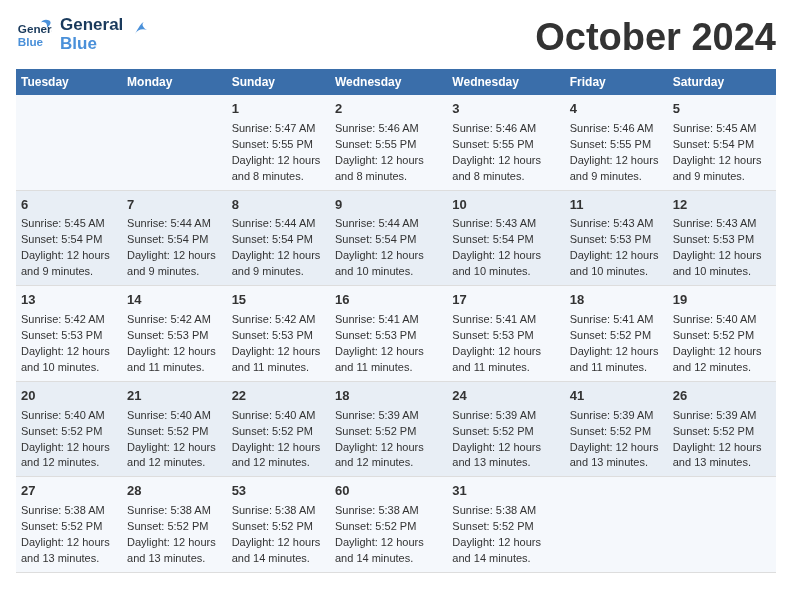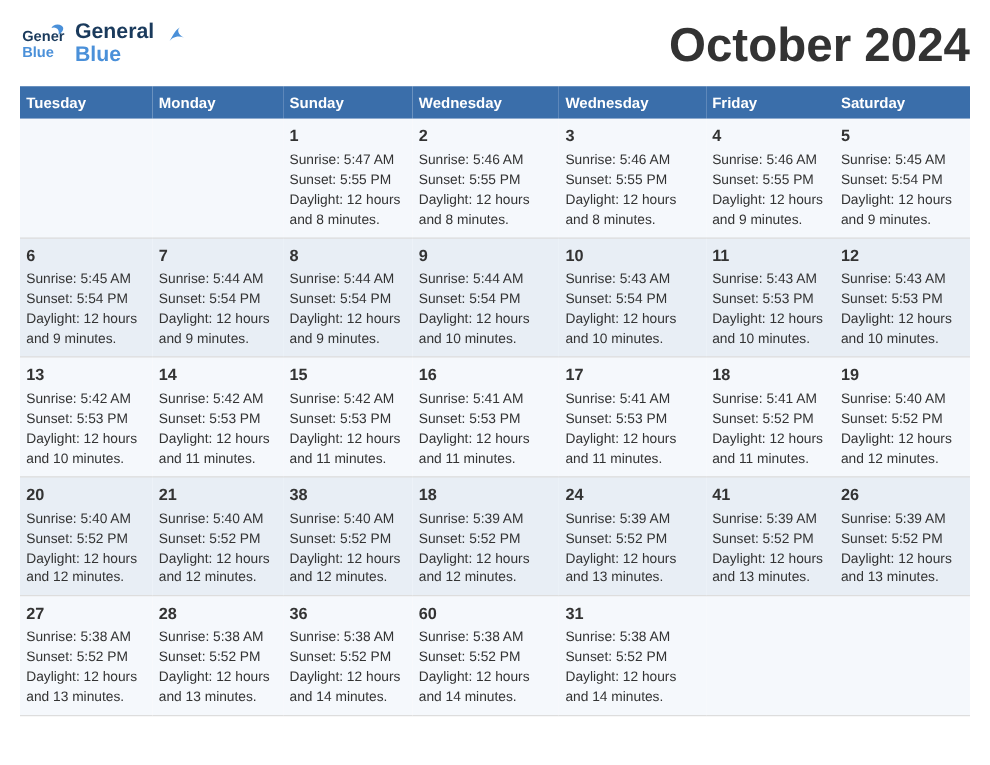--- a/index.html
+++ b/index.html
@@ -238,21 +238,21 @@
           <span style="display: block;">Sunset: 5:52 PM</span>
           <span style="display: block;">Daylight: 12 hours and 12 minutes.</span>
         </td>
         <td>
           <span class="cell-date">21</span>
           <span style="display: block;">Sunrise: 5:40 AM</span>
           <span style="display: block;">Sunset: 5:52 PM</span>
           <span style="display: block;">Daylight: 12 hours and 12 minutes.</span>
         </td>
         <td>
-          <span class="cell-date">38</span>
+          <span class="cell-date">22</span>
           <span style="display: block;">Sunrise: 5:40 AM</span>
           <span style="display: block;">Sunset: 5:52 PM</span>
           <span style="display: block;">Daylight: 12 hours and 12 minutes.</span>
         </td>
         <td>
           <span class="cell-date">18</span>
           <span style="display: block;">Sunrise: 5:39 AM</span>
           <span style="display: block;">Sunset: 5:52 PM</span>
           <span style="display: block;">Daylight: 12 hours and 12 minutes.</span>
         </td>
@@ -282,21 +282,21 @@
           <span style="display: block;">Sunset: 5:52 PM</span>
           <span style="display: block;">Daylight: 12 hours and 13 minutes.</span>
         </td>
         <td>
           <span class="cell-date">28</span>
           <span style="display: block;">Sunrise: 5:38 AM</span>
           <span style="display: block;">Sunset: 5:52 PM</span>
           <span style="display: block;">Daylight: 12 hours and 13 minutes.</span>
         </td>
         <td>
-          <span class="cell-date">36</span>
+          <span class="cell-date">53</span>
           <span style="display: block;">Sunrise: 5:38 AM</span>
           <span style="display: block;">Sunset: 5:52 PM</span>
           <span style="display: block;">Daylight: 12 hours and 14 minutes.</span>
         </td>
         <td>
           <span class="cell-date">60</span>
           <span style="display: block;">Sunrise: 5:38 AM</span>
           <span style="display: block;">Sunset: 5:52 PM</span>
           <span style="display: block;">Daylight: 12 hours and 14 minutes.</span>
         </td>

